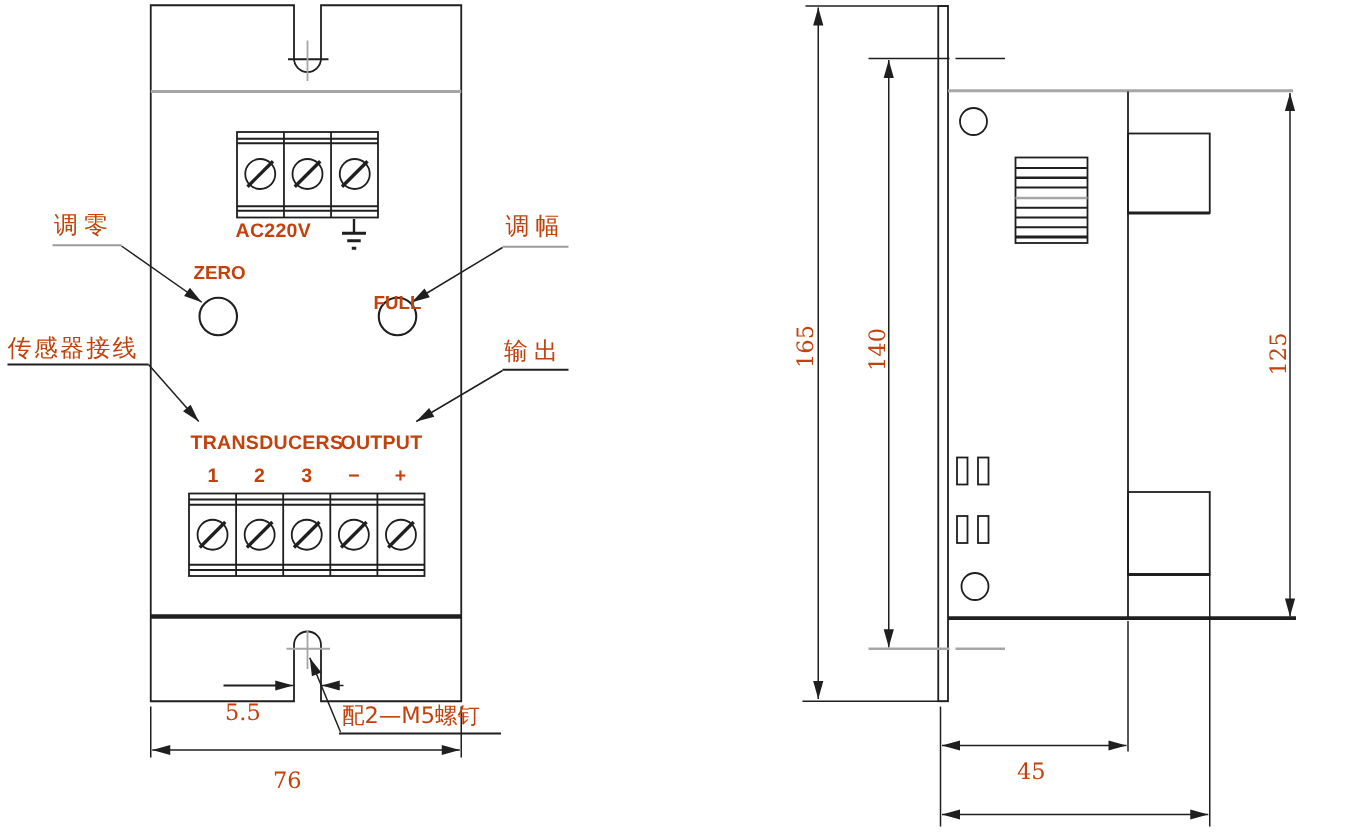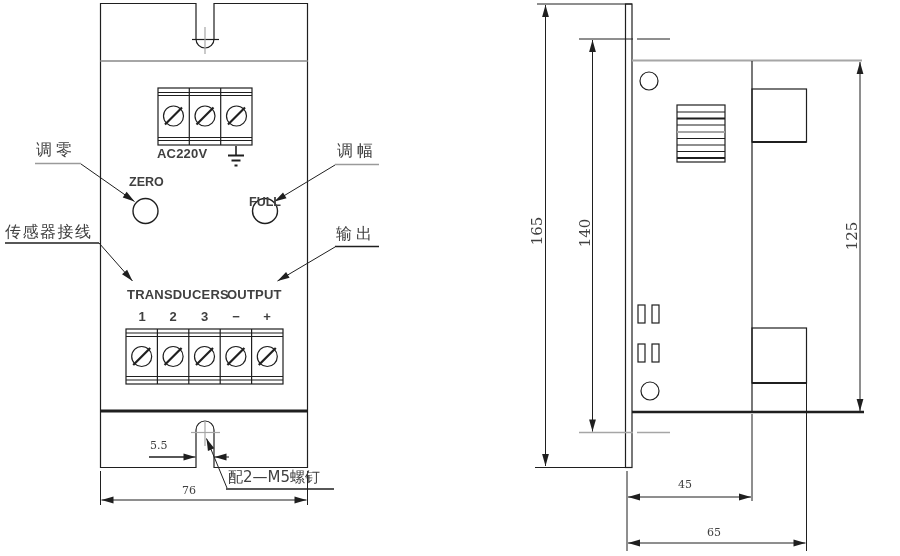--- a/index.html
+++ b/index.html
@@ -1,25 +1,25 @@
 <!DOCTYPE html>
 <html><head>
 <meta charset="utf-8">
 <style>
   html,body{margin:0;padding:0;background:#fff;}
   .canvas{position:relative;width:892px;height:556px;background:#ffffff;overflow:hidden;
-          font-family:"Liberation Sans",sans-serif;color:#404040;}
+          font-family:"Liberation Sans",sans-serif;color:#c2410c;}
   .canvas svg{position:absolute;left:0;top:0;}
   .txt{position:absolute;white-space:nowrap;line-height:1;}
   .en-b{font-family:"Liberation Sans",sans-serif;font-weight:bold;font-size:13px;letter-spacing:.2px;}
   .en-s{font-family:"Liberation Sans",sans-serif;font-weight:bold;font-size:12.5px;}
   .cn{font-family:"DejaVu Sans",sans-serif;font-size:16px;letter-spacing:4px;}
   .cn-long{font-family:"DejaVu Sans",sans-serif;font-size:16px;letter-spacing:1.5px;text-align:center;}
   .cn-note{font-family:"DejaVu Sans",sans-serif;font-size:15px;letter-spacing:0px;}
-  .dim{font-family:"DejaVu Serif",serif;font-size:11px;}
+  .dim{font-family:"DejaVu Serif",serif;font-size:15px;margin-top:28px;}
   .dim-rot{font-family:"DejaVu Serif",serif;font-size:15px;position:absolute;
            transform:translate(-50%,-50%) rotate(-90deg);}
   .tnum{font-family:"Liberation Sans",sans-serif;font-weight:bold;font-size:13px;
         width:22px;text-align:center;}
 </style>
 </head>
 <body>
 
 <div class="canvas">
 

